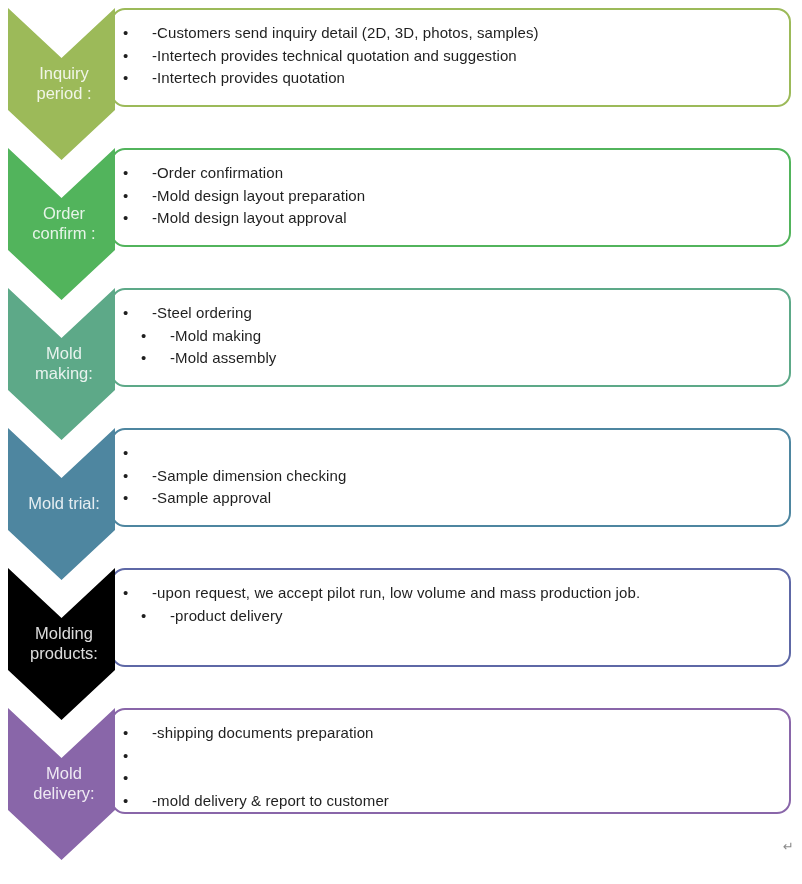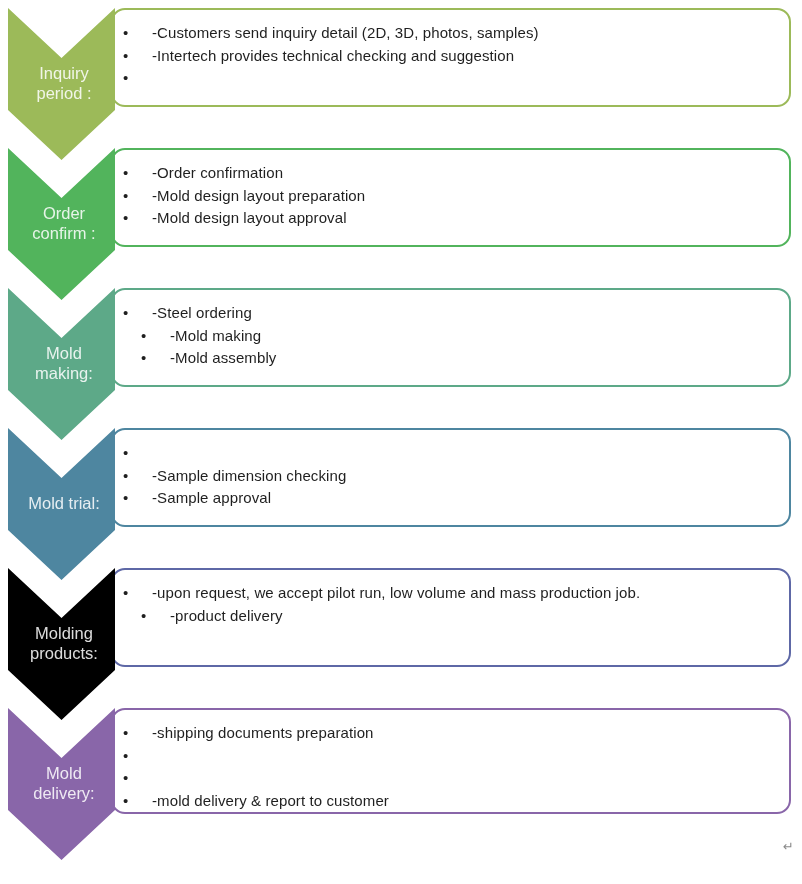--- a/index.html
+++ b/index.html
@@ -86,24 +86,25 @@
 period :</span>
     </div>
     <div class="box" style="border-color: rgb(156, 186, 89);">
       <div class="bullets">
             <div class="bullet-row">
               <span class="bullet-marker">•</span>
               <span class="bullet-text">-Customers send inquiry detail (2D, 3D, photos, samples)</span>
             </div>
             <div class="bullet-row">
               <span class="bullet-marker">•</span>
-              <span class="bullet-text">-Intertech provides technical checking and suggestion</span>
-            </div>
-            <div class="bullet-row">
-              <span class="bullet-marker">•</span>
+              <span class="bullet-text">-Intertech provides technical quotation and suggestion</span>
+            </div>
+            <div class="bullet-row">
+              <span class="bullet-marker">•</span>
+              <span class="bullet-text">-Intertech provides quotation</span>
             </div>
           </div>
     </div>
   </div>
       <div class="stage" style="top: 148px;">
     <div class="chevron" style="background: rgb(82, 180, 92);">
       <span class="chevron-label">Order
 confirm :</span>
     </div>
     <div class="box" style="border-color: rgb(82, 180, 92);">

